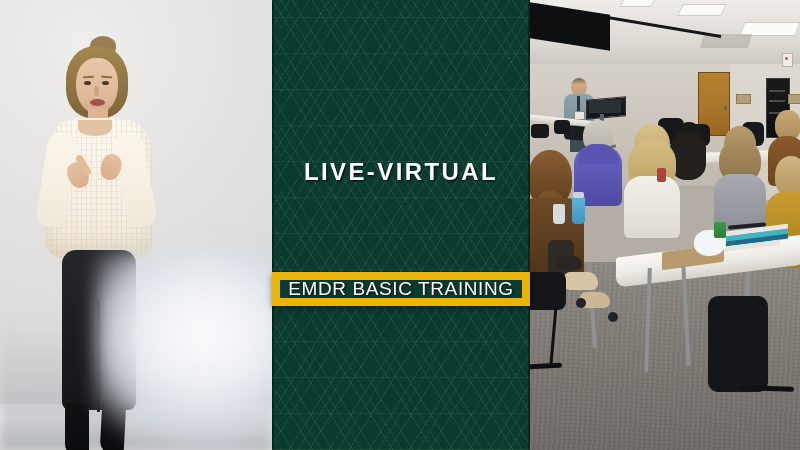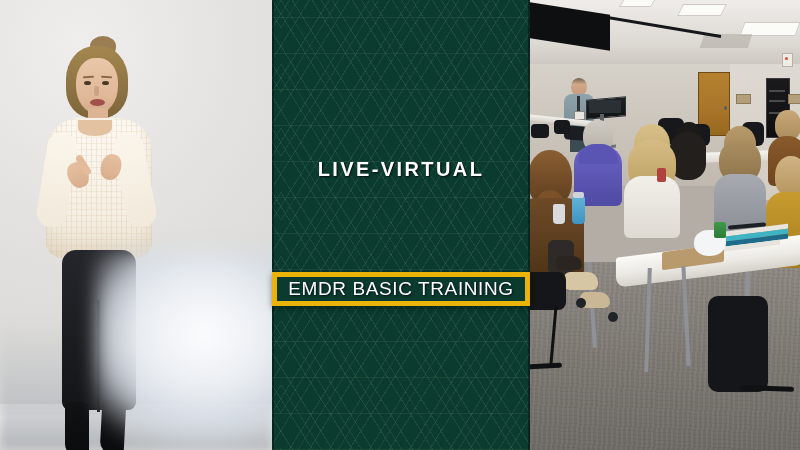--- a/index.html
+++ b/index.html
@@ -325,30 +325,30 @@
   }
 
   
   .eyebrow{
     position:absolute;left:272px;top:158px;width:258px;
     text-align:center;z-index:6;
   }
   .eyebrow-text{
     color:#ffffff;
     font-family:"Liberation Sans",sans-serif;
-    font-size:20px;font-weight:700;
+    font-size:24px;font-weight:700;
     letter-spacing:2.4px;
     text-shadow:1px 1px 2px rgba(0,0,0,.85);
   }
 
   
   .subtitle-box{
     position:absolute;left:272px;top:272px;width:258px;height:34px;
     box-sizing:border-box;
-    border:5px solid #eab308;
+    border:8px solid #eab308;
     background:#0b3a2f;
     display:flex;align-items:center;justify-content:center;
     z-index:6;
     box-shadow:0 2px 6px rgba(0,0,0,.45);
   }
   .subtitle-text{
     color:#ffffff;
     font-family:"Liberation Sans",sans-serif;
     font-size:19px;font-weight:400;
     letter-spacing:.6px;white-space:nowrap;

